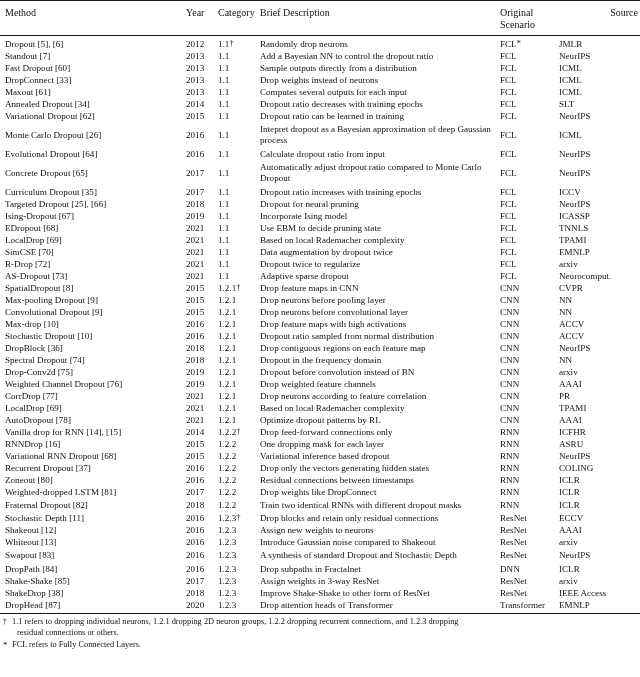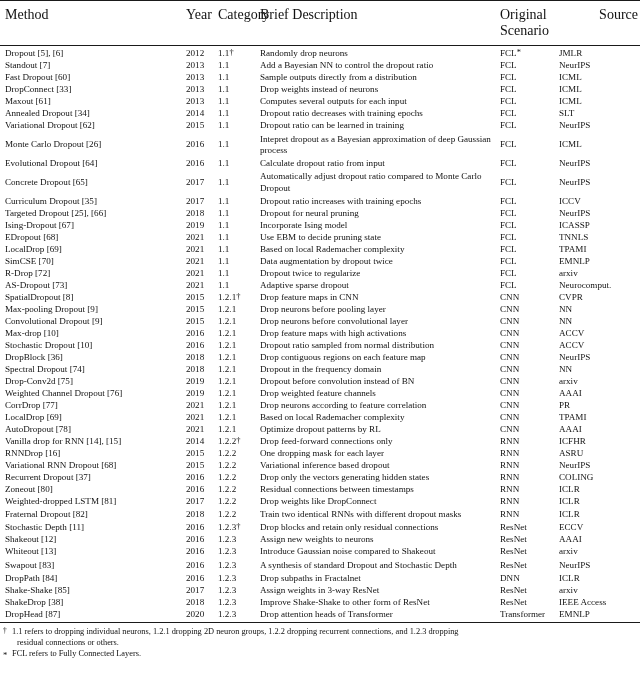--- a/index.html
+++ b/index.html
@@ -34,21 +34,21 @@
   col.c-category { width:  37px; }
   col.c-desc     { width: 243px; }
   col.c-scenario { width:  58px; }
   col.c-source   { width:  84px; }
 
   thead th {
     font-weight: normal;
     text-align: left;
     vertical-align: top;
     padding: 6px 2px 5px 0;
-    font-size: 14px;
+    font-size: 10px;
     line-height: 1.17;
   }
   thead th.th-method   { padding-left: 5px; }
   thead th.th-year     { padding-left: 0px; }
   thead th.th-category { padding-left: 0px; }
   thead th.th-desc     { padding-left: 5px; }
   thead th.th-scen     { padding-left: 2px; }
   thead th.th-src      { padding-left: 3px; text-align: right; }
   thead tr.hdr th {
     border-top: 1.1px solid #1a1a1a;

